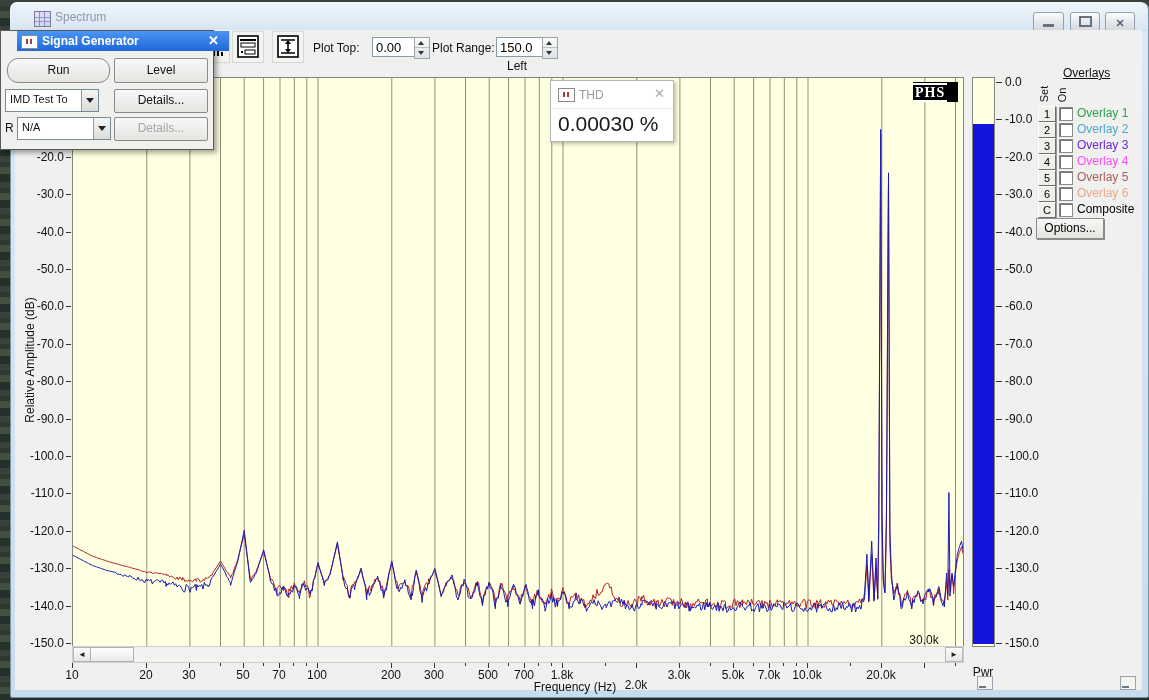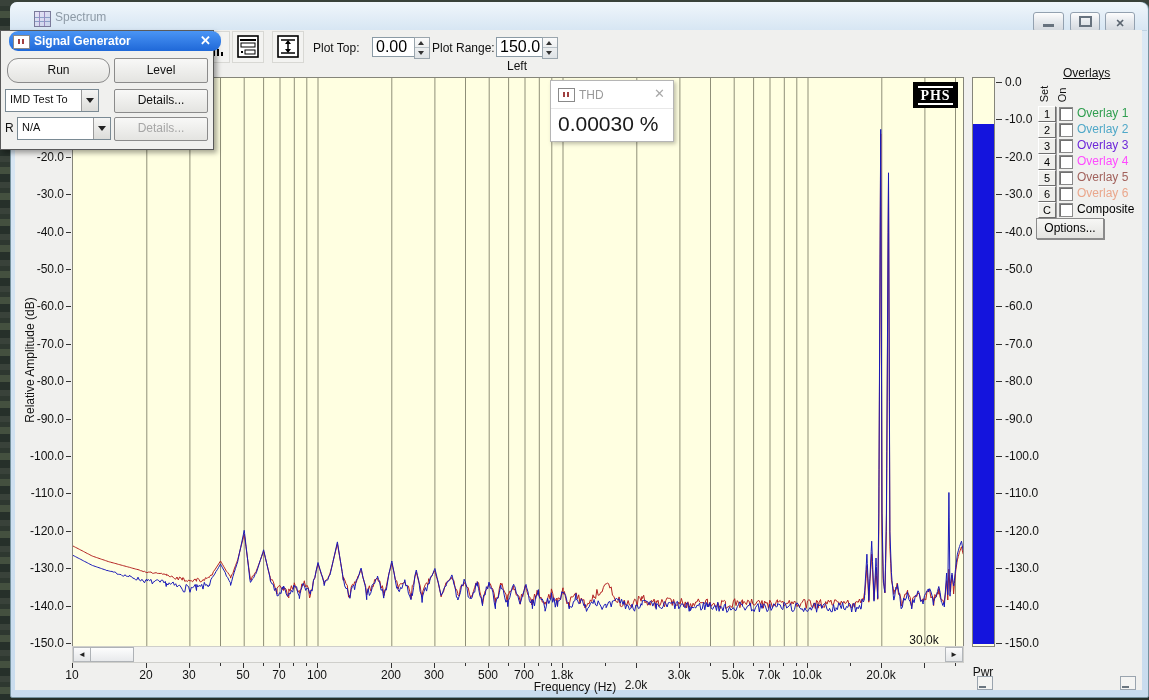--- a/index.html
+++ b/index.html
@@ -28,21 +28,21 @@
   .winbtn .dash{display:inline-block;width:11px;height:3px;background:#67727e;margin-top:8px;}
   .winbtn .sq{display:inline-block;width:9px;height:7px;border:2px solid #67727e;margin-top:3px;}
   .winbtn .x{font-size:11px;font-weight:bold;color:#5b6570;line-height:16px;}
   
   .client{left:15px;top:30px;width:1127px;height:660px;background:#f0f0ee;}
   
   .tool-btn{top:31px;width:30px;height:30px;background:#f3f3f1;border:1px solid #d8d8d4;}
   .tool-btn svg{display:block;margin:2px auto;}
   .tb-label{top:41px;font-size:12px;color:#111;}
   .tb-input{top:37px;height:18px;border:1px solid #8a9aa5;background:#fff;
-    font-family:"Liberation Sans",sans-serif;font-size:16px;padding:0 3px;}
+    font-family:"Liberation Sans",sans-serif;font-size:13px;padding:0 3px;}
   .spin{top:37px;width:14px;height:20px;border:1px solid #9aa5ad;background:linear-gradient(#fafafa,#dfe3e6);}
   .spin div{height:9px;position:relative;}
   .spin div:first-child{border-bottom:1px solid #b9c2c8;}
   .spin .up::after,.spin .dn::after{content:"";position:absolute;left:3px;border-left:3px solid transparent;border-right:3px solid transparent;}
   .spin .up::after{top:3px;border-bottom:4px solid #333;}
   .spin .dn::after{top:3px;border-top:4px solid #333;}
   
   .plot-title{left:72px;top:59px;width:890px;text-align:center;font-size:12px;color:#111;}
   .plot{left:72px;top:77px;width:890px;height:568px;background:#ffffe1;border:1px solid #85857a;}
   .ylab{left:-65px;top:353px;width:190px;text-align:center;font-size:12px;color:#111;transform:rotate(-90deg);}
@@ -65,35 +65,35 @@
   .ovl-head{left:1063px;top:66px;font-size:12px;color:#111;text-decoration:underline;}
   .rot{font-size:11px;color:#111;transform:rotate(-90deg);white-space:nowrap;}
   .ovl-btn{position:absolute;left:1038px;width:16px;height:14px;font-size:11px;line-height:14px;text-align:center;
     background:#efefec;border:1px solid #6f6f6f;border-top-color:#fff;border-left-color:#fff;box-shadow:1px 1px 0 #9a9a9a;}
   .ovl-chk{position:absolute;left:1059px;width:12px;height:12px;background:#fff;border:1px solid #8a8a8a;
     box-shadow:inset 1px 1px 0 #707070;}
   .ovl-lab{position:absolute;left:1077px;font-size:12px;height:14px;line-height:14px;}
   .options-btn{left:1036px;top:218px;width:66px;height:19px;font-size:12px;line-height:18px;text-align:center;
     background:linear-gradient(#f7f7f5,#e4e4e1);border:1px solid #8b8b8b;box-shadow:1px 1px 0 #8a8a8a;}
   
-  .phs{left:913px;top:82px;width:45px;height:26px;background:#000;display:flex;align-items:center;justify-content:center;}
+  .phs{left:913px;top:82px;width:45px;height:20px;background:#000;display:flex;align-items:center;justify-content:flex-start;}
   .phs span{color:#fff;font-family:"Liberation Serif",serif;font-weight:bold;font-size:14px;letter-spacing:1px;
     border-top:2px solid #fff;border-bottom:2px solid #fff;line-height:15px;padding:0 2px;}
   
   .thd{left:550px;top:80px;width:122px;height:60px;background:#fff;border:1px solid #b5b5b5;box-shadow:2px 2px 4px rgba(0,0,0,.25);}
   .thd-titlerow{position:absolute;left:0;top:0;width:100%;height:27px;border-bottom:1px solid #e8e8e8;}
   .mini-icon{position:absolute;width:15px;height:12px;background:#fff;border:1px solid #8a8a8a;}
   .mini-icon::before,.mini-icon::after{content:"";position:absolute;top:3px;width:2px;height:5px;background:#a04040;}
   .mini-icon::before{left:4px;} .mini-icon::after{left:8px;}
   .thd-name{position:absolute;left:28px;top:7px;font-size:12px;color:#9a9a9a;}
   .thd-x{position:absolute;right:8px;top:5px;font-size:13px;color:#a8a8a8;}
   .thd-value{position:absolute;left:7px;top:31px;font-size:21px;color:#1a1a1a;}
   
   .sg{left:0;top:30px;width:212px;height:118px;background:#f0f0ee;border:1px solid #5a5a5a;box-shadow:3px 3px 5px rgba(0,0,0,.35);}
-  .sg-title{position:absolute;left:8px;top:0;width:100%;height:20px;background:linear-gradient(#4a95f5,#1f68d8);border-radius:9px;}
+  .sg-title{position:absolute;left:16px;top:0;width:100%;height:20px;background:linear-gradient(#4a95f5,#1f68d8);}
   .sg-title .mini-icon{left:4px;top:4px;}
   .sg-name{position:absolute;left:25px;top:3px;font-size:12px;font-weight:bold;color:#fff;}
   .sg-x{position:absolute;right:10px;top:2px;font-size:13px;font-weight:bold;color:#fff;}
   .btn{position:absolute;background:linear-gradient(#f8f8f7,#e4e4e1);border:1px solid #8b8b8b;border-radius:2px;
     font-size:12px;color:#111;text-align:center;}
   .btn.disabled{color:#a6a6a6;}
   .chan-label{position:absolute;font-size:12px;color:#111;}
   .dd{position:absolute;height:21px;background:#fff;border:1px solid #7a8a94;}
   .dd .txt{position:absolute;left:4px;top:3px;font-size:11px;color:#111;white-space:nowrap;}
   .dd .arrow{position:absolute;right:0;top:0;width:16px;height:100%;background:linear-gradient(#f5f5f4,#dcdcd9);border-left:1px solid #9a9a9a;}

